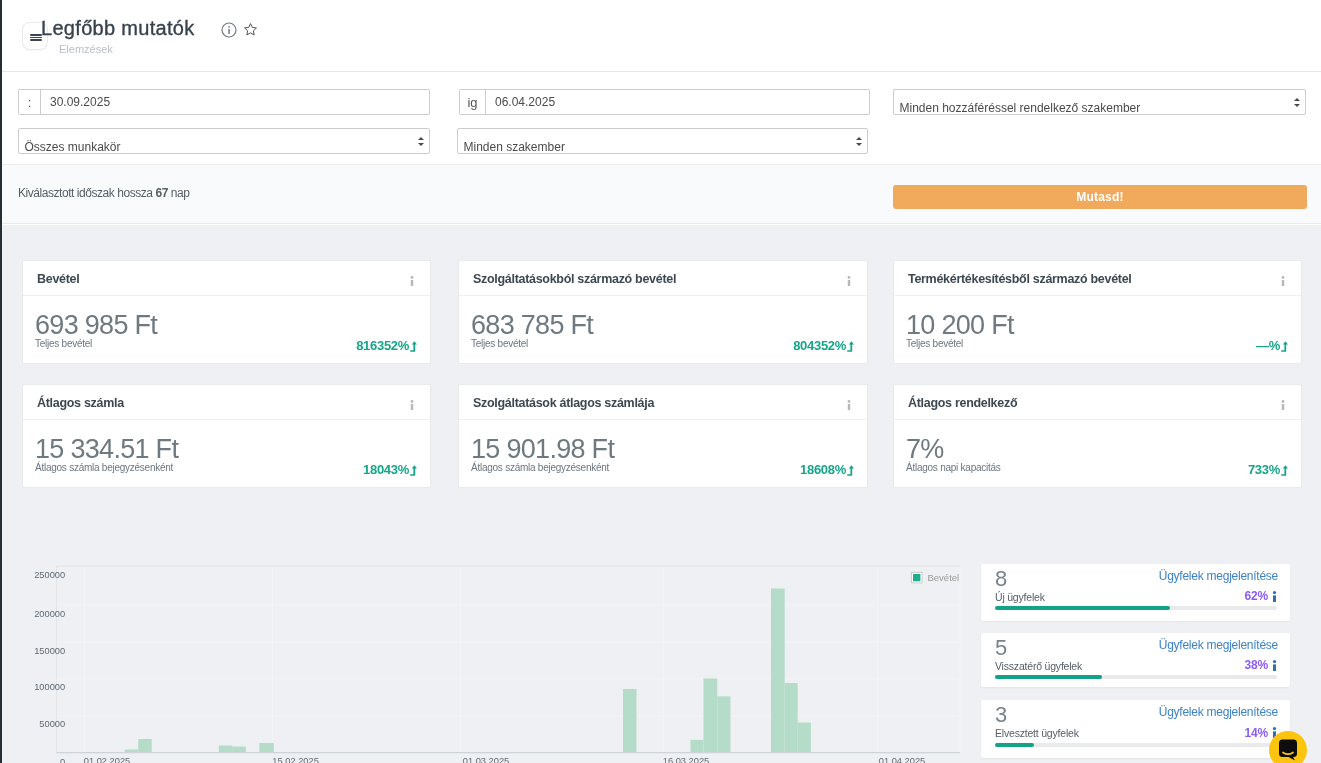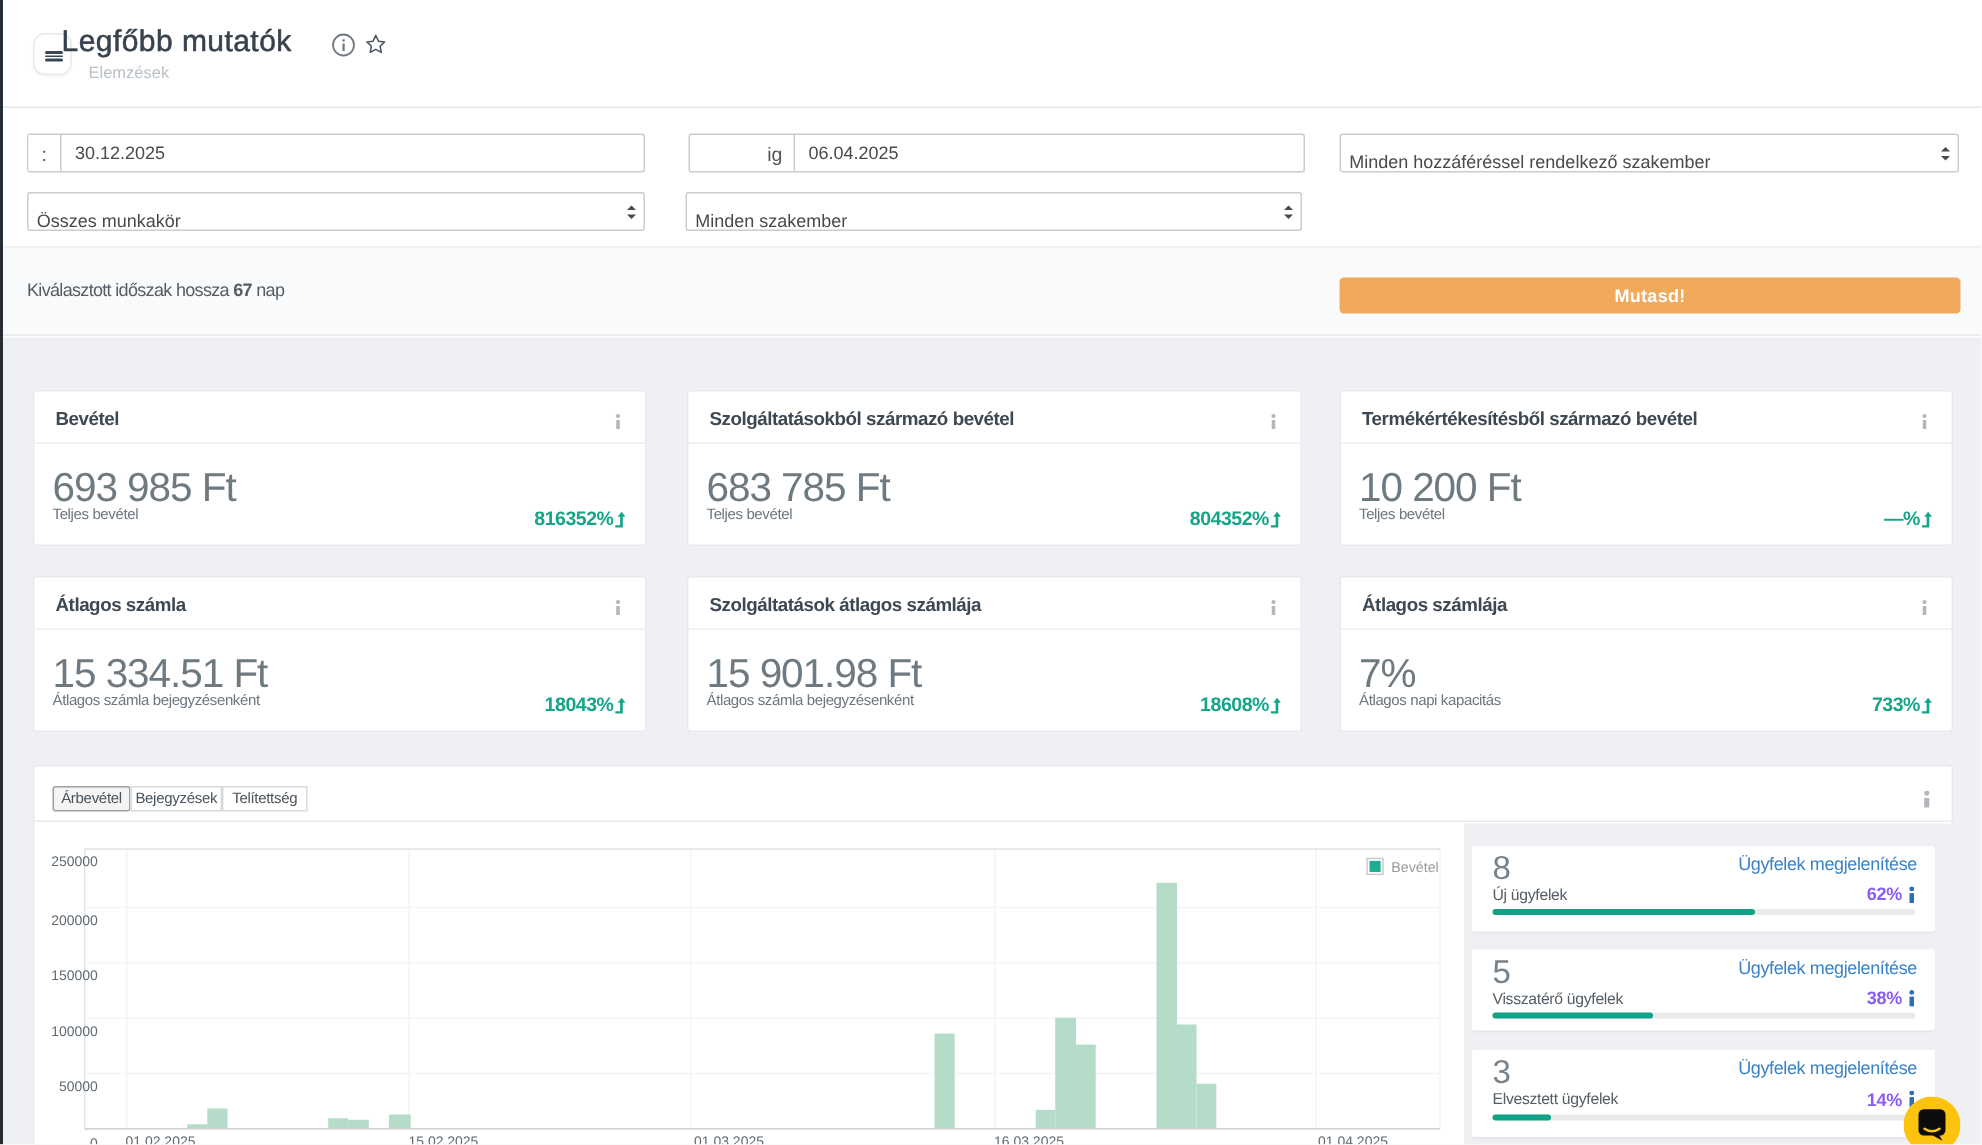--- a/index.html
+++ b/index.html
@@ -80,24 +80,24 @@
       <circle cx="8" cy="8" r="7" fill="none" stroke="#6f7984" stroke-width="1.2"></circle>
       <rect x="7.3" y="4.2" width="1.5" height="1.5" fill="#6f7984"></rect>
       <rect x="7.3" y="7" width="1.5" height="5" fill="#6f7984"></rect>
     </svg>
   <svg class="abs" style="left:243px;top:21.5px" width="15" height="15" viewBox="0 0 24 24">
       <path d="M12 2.5l2.9 6.2 6.6.8-4.9 4.6 1.3 6.6-5.9-3.3-5.9 3.3 1.3-6.6-4.9-4.6 6.6-.8z" fill="none" stroke="#4a545e" stroke-width="1.6" stroke-linejoin="round"></path>
     </svg>
 
   <div class="igroup" style="left:18px; top:89px; width:412px;">
     <div class="iprefix" style="width:22px;">:</div>
-    <div class="ival">30.12.2025</div>
+    <div class="ival">30.09.2025</div>
   </div>
   <div class="igroup" style="left:459px; top:89px; width:411px;">
-    <div class="iprefix" style="width:26px;margin-left:44px;">ig</div>
+    <div class="iprefix" style="width:26px;">ig</div>
     <div class="ival">06.04.2025</div>
   </div>
   <div class="sel" style="left:893px; top:89px; width:413px;">
     <div class="ival">Minden hozzáféréssel rendelkező szakember</div>
     <div class="carets">
         <span class="cu"></span>
         <span class="cd"></span>
       </div>
   </div>
 
@@ -179,44 +179,32 @@
         <rect x="0.8" y="4" width="2.4" height="6" fill="#b3b8bd"></rect>
       </svg>
     <div class="bignum" style="top:51px;">15 901.98 Ft</div>
     <div class="clabel" style="top:77px;">Átlagos számla bejegyzésenként</div>
     <div class="cpct" style="top:77px;">18608%<svg width="7" height="11" viewBox="0 0 7 11">
           <path d="M4.4 0.2 L7 3.5 H5.2 V10.7 H0.2 V9.2 H3.4 V3.5 H1.8 Z" fill="#17a589"></path>
         </svg></div>
   </div>
   <div class="card" style="left:893px; top:384px; width:409px; height:104px;">
     <div class="chead"></div>
-      <div class="ctitle">Átlagos számlája</div>
+      <div class="ctitle">Átlagos rendelkező</div>
     <svg class="iinfo" style="right:16px; top:15px;" width="4" height="10" viewBox="0 0 4 10">
         <circle cx="2" cy="1.4" r="1.4" fill="#b3b8bd"></circle>
         <rect x="0.8" y="4" width="2.4" height="6" fill="#b3b8bd"></rect>
       </svg>
     <div class="bignum" style="top:51px;">7%</div>
     <div class="clabel" style="top:77px;">Átlagos napi kapacitás</div>
     <div class="cpct" style="top:77px;">733%<svg width="7" height="11" viewBox="0 0 7 11">
           <path d="M4.4 0.2 L7 3.5 H5.2 V10.7 H0.2 V9.2 H3.4 V3.5 H1.8 Z" fill="#17a589"></path>
         </svg></div>
   </div>
 
-  <div class="abs" id="chart-card">
-    <div id="chart-hdr">
-      <div class="tab active" style="left:12px; width:52px;">Árbevétel</div>
-      <div class="tab" style="left:64px; width:61px;">Bejegyzések</div>
-      <div class="tab" style="left:125px; width:57px;">Telítettség</div>
-      <svg class="iinfo" style="right:14px; top:16px;" width="5" height="13" viewBox="0 0 5 13">
-          <circle cx="2.5" cy="1.7" r="1.7" fill="#b3b8bd"></circle>
-          <path d="M0.8 5h3.4v6.4h-3.4z" fill="#b3b8bd" transform="skewX(0)"></path>
-        </svg>
-    </div>
-    <div id="right-panel"></div>
-  </div>
 
   <svg class="abs" style="left:23px; top:549px;" width="953" height="214" viewBox="0 0 953 214" font-family="Liberation Sans, sans-serif">
     <g stroke="#f3f4f6" stroke-width="1">
       <line x1="33.5" y1="56" x2="937" y2="56"></line>
       <line x1="33.5" y1="92.9" x2="937" y2="92.9"></line>
       <line x1="33.5" y1="129.8" x2="937" y2="129.8"></line>
       <line x1="33.5" y1="166.7" x2="937" y2="166.7"></line>
       <line x1="61.5" y1="17" x2="61.5" y2="203.6"></line>
       <line x1="249.6" y1="17" x2="249.6" y2="203.6"></line>
       <line x1="437.4" y1="17" x2="437.4" y2="203.6"></line>

